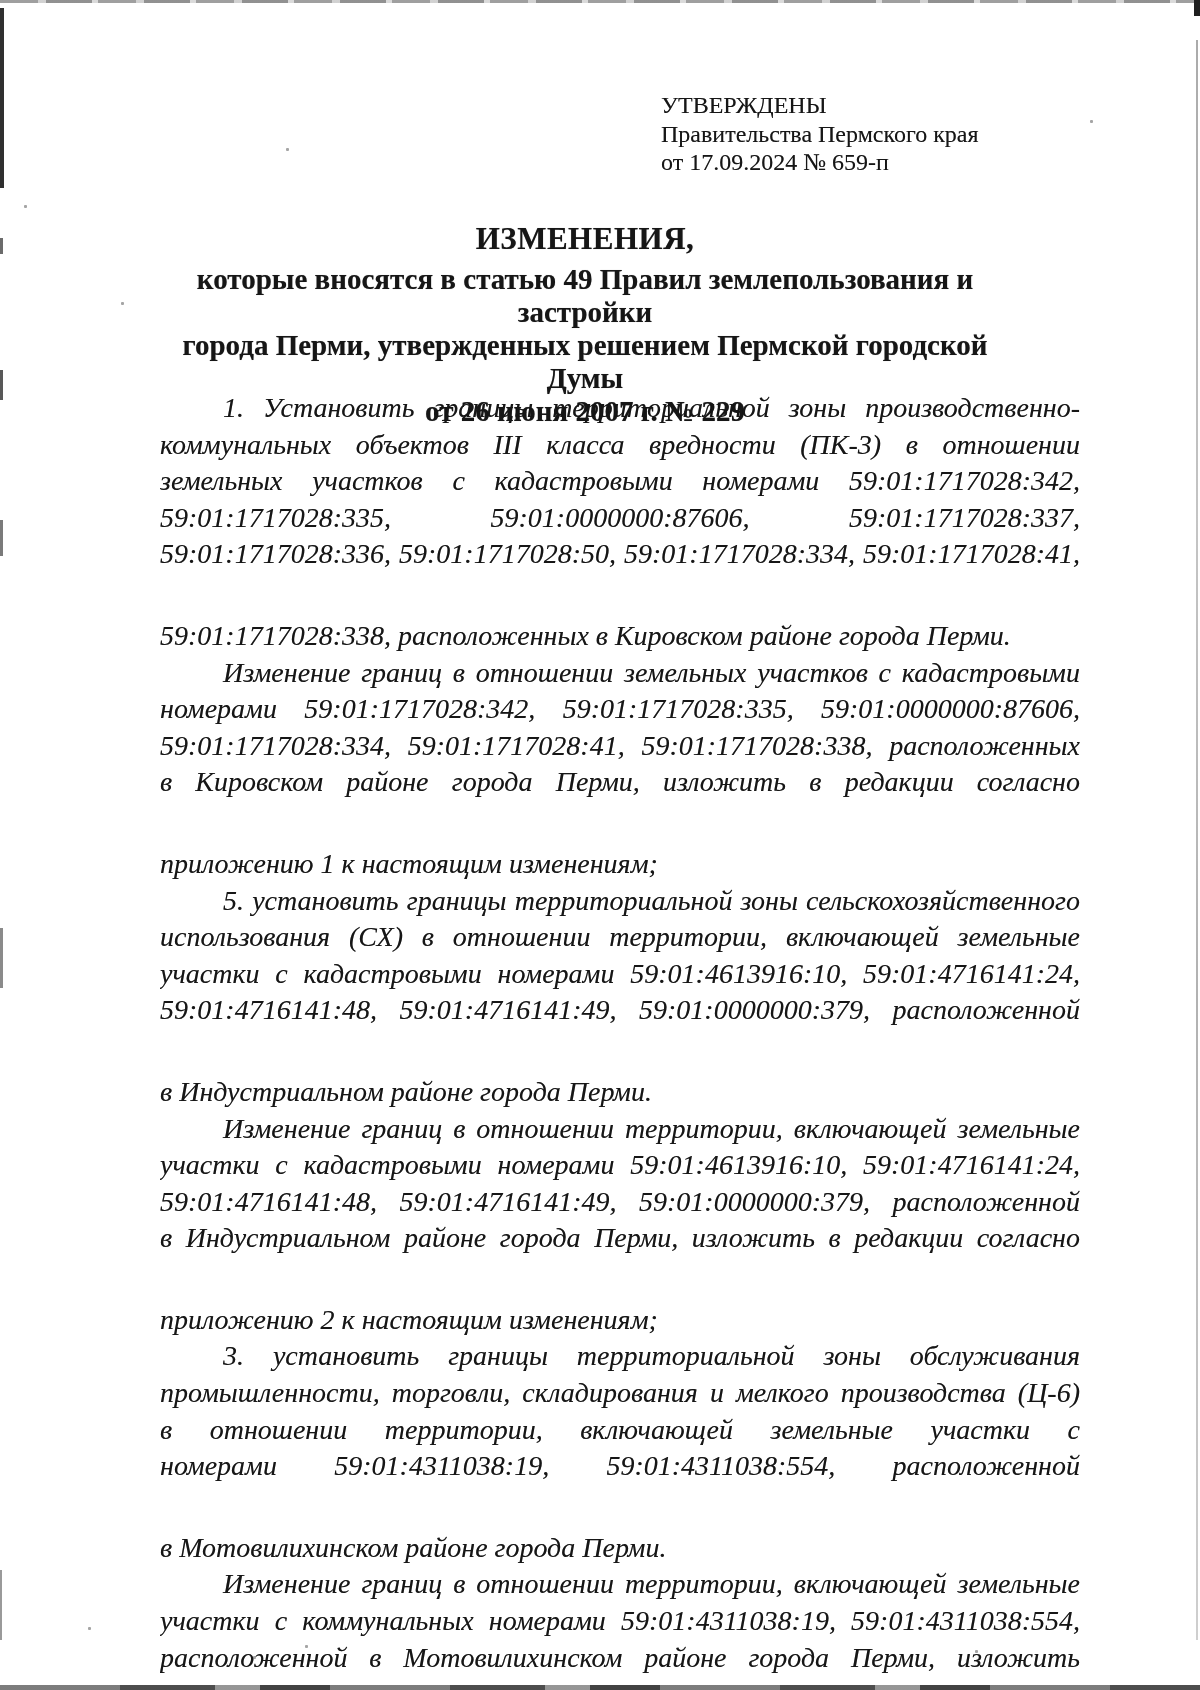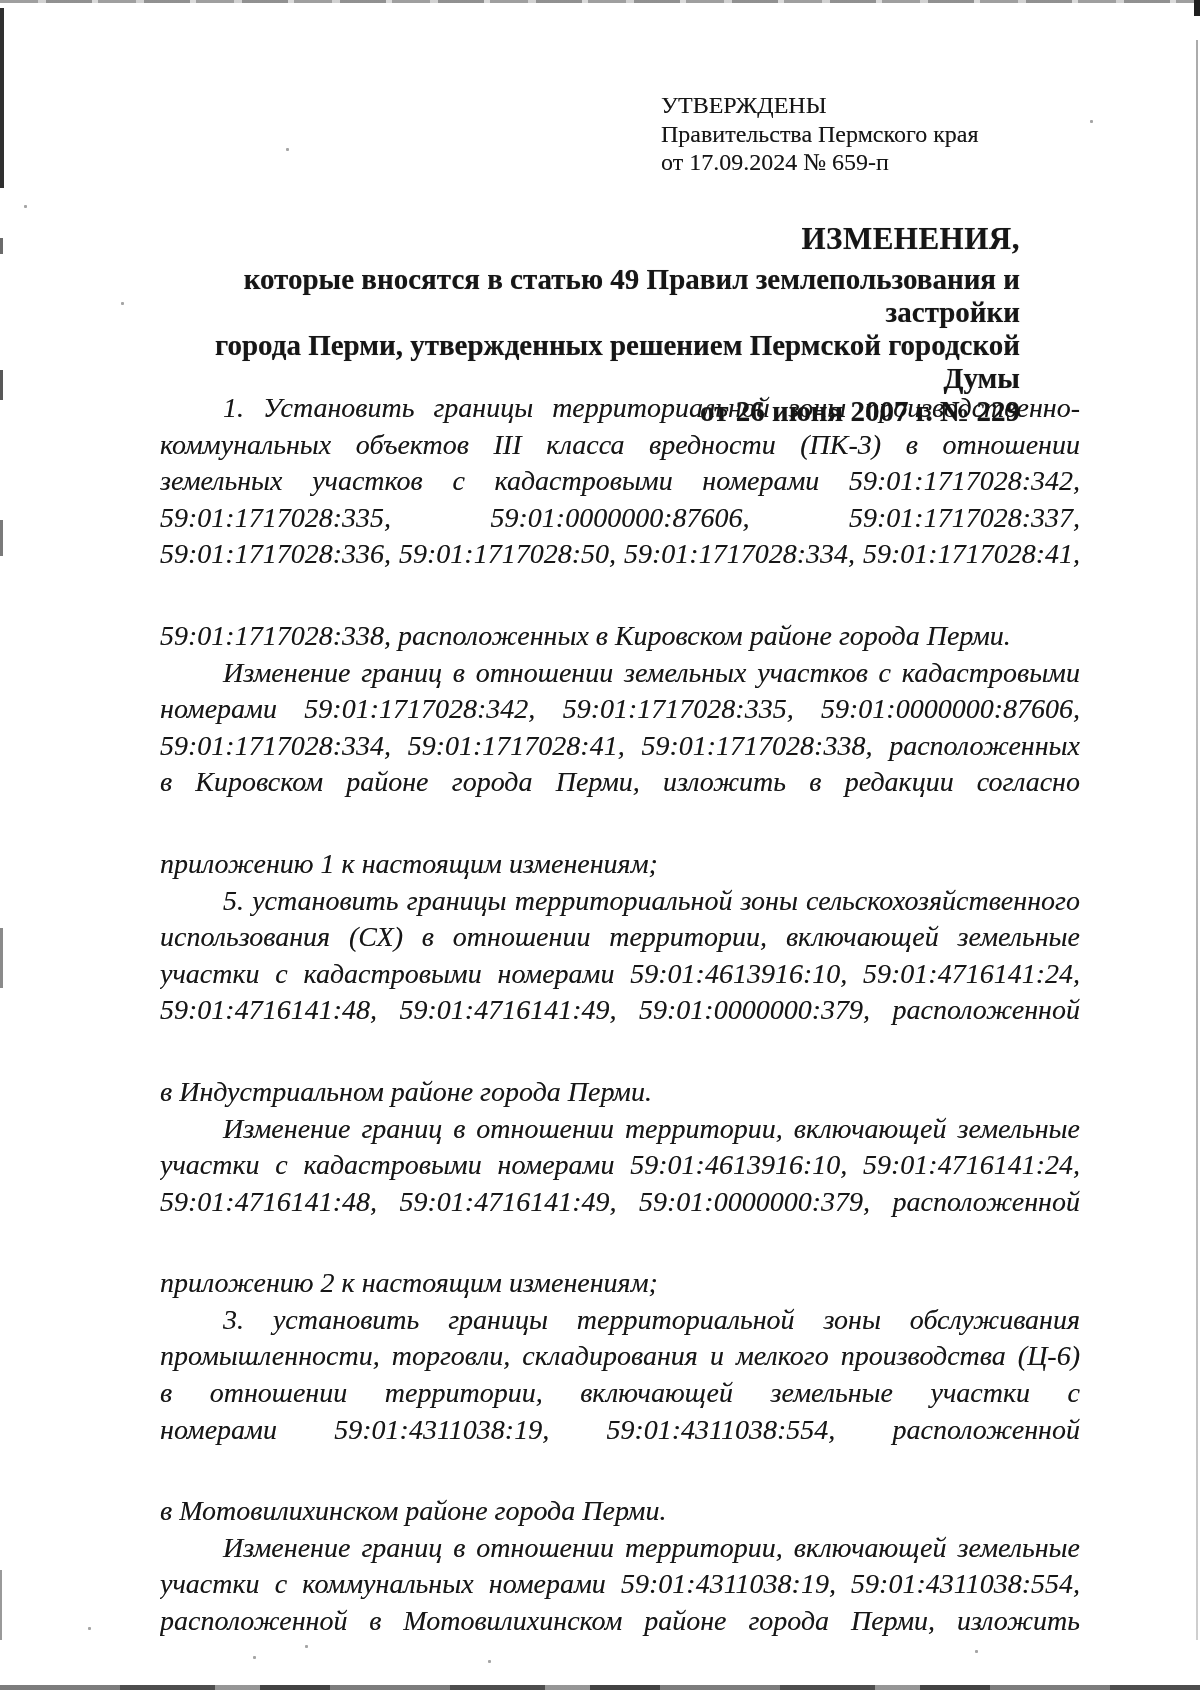--- a/index.html
+++ b/index.html
@@ -49,21 +49,21 @@
   
   .approval {
     position: absolute; left: 637px; top: 91px; width: 450px;
     font-size: 24px; line-height: 28.5px;
     text-shadow: 0 0 .6px rgba(0,0,0,.4);
     margin-left: 24px;
   }
   
   .doc-title {
     position: absolute; left: 150px; top: 222px; width: 870px;
-    text-align: right; font-weight: bold;
+    text-align: center; font-weight: bold;
     font-size: 29px; line-height: 33px;
     text-shadow: 0 0 .7px rgba(0,0,0,.45);
   }
   .doc-title .heading {
     font-size: 31px; letter-spacing: .5px; margin-bottom: 8px;
   }
   
   .body-text {
     position: absolute; left: 160px; top: 390px; width: 920px;
     font-size: 28px; line-height: 36.6px;
@@ -140,20 +140,21 @@
     <div class="line">использования (СХ) в отношении территории, включающей земельные</div>
     <div class="line">участки с кадастровыми номерами 59:01:4613916:10, 59:01:4716141:24,</div>
     <div class="line">59:01:4716141:48, 59:01:4716141:49, 59:01:0000000:379, расположенной</div>
     <div class="line last">в Индустриальном районе города Перми.</div>
   <p></p>
   <p>
     </p>
     <div class="line first">Изменение границ в отношении территории, включающей земельные</div>
     <div class="line">участки с кадастровыми номерами 59:01:4613916:10, 59:01:4716141:24,</div>
     <div class="line">59:01:4716141:48, 59:01:4716141:49, 59:01:0000000:379, расположенной</div>
+    <div class="line">в Индустриальном районе города Перми, изложить в редакции согласно</div>
     <div class="line last">приложению 2 к настоящим изменениям;</div>
   <p></p>
   <p>
     </p>
     <div class="line first">3. установить границы территориальной зоны обслуживания</div>
     <div class="line">промышленности, торговли, складирования и мелкого производства (Ц-6)</div>
     <div class="line">в отношении территории, включающей земельные участки с кадастровыми</div>
     <div class="line">номерами 59:01:4311038:19, 59:01:4311038:554, расположенной</div>
     <div class="line last">в Мотовилихинском районе города Перми.</div>
   <p></p>

